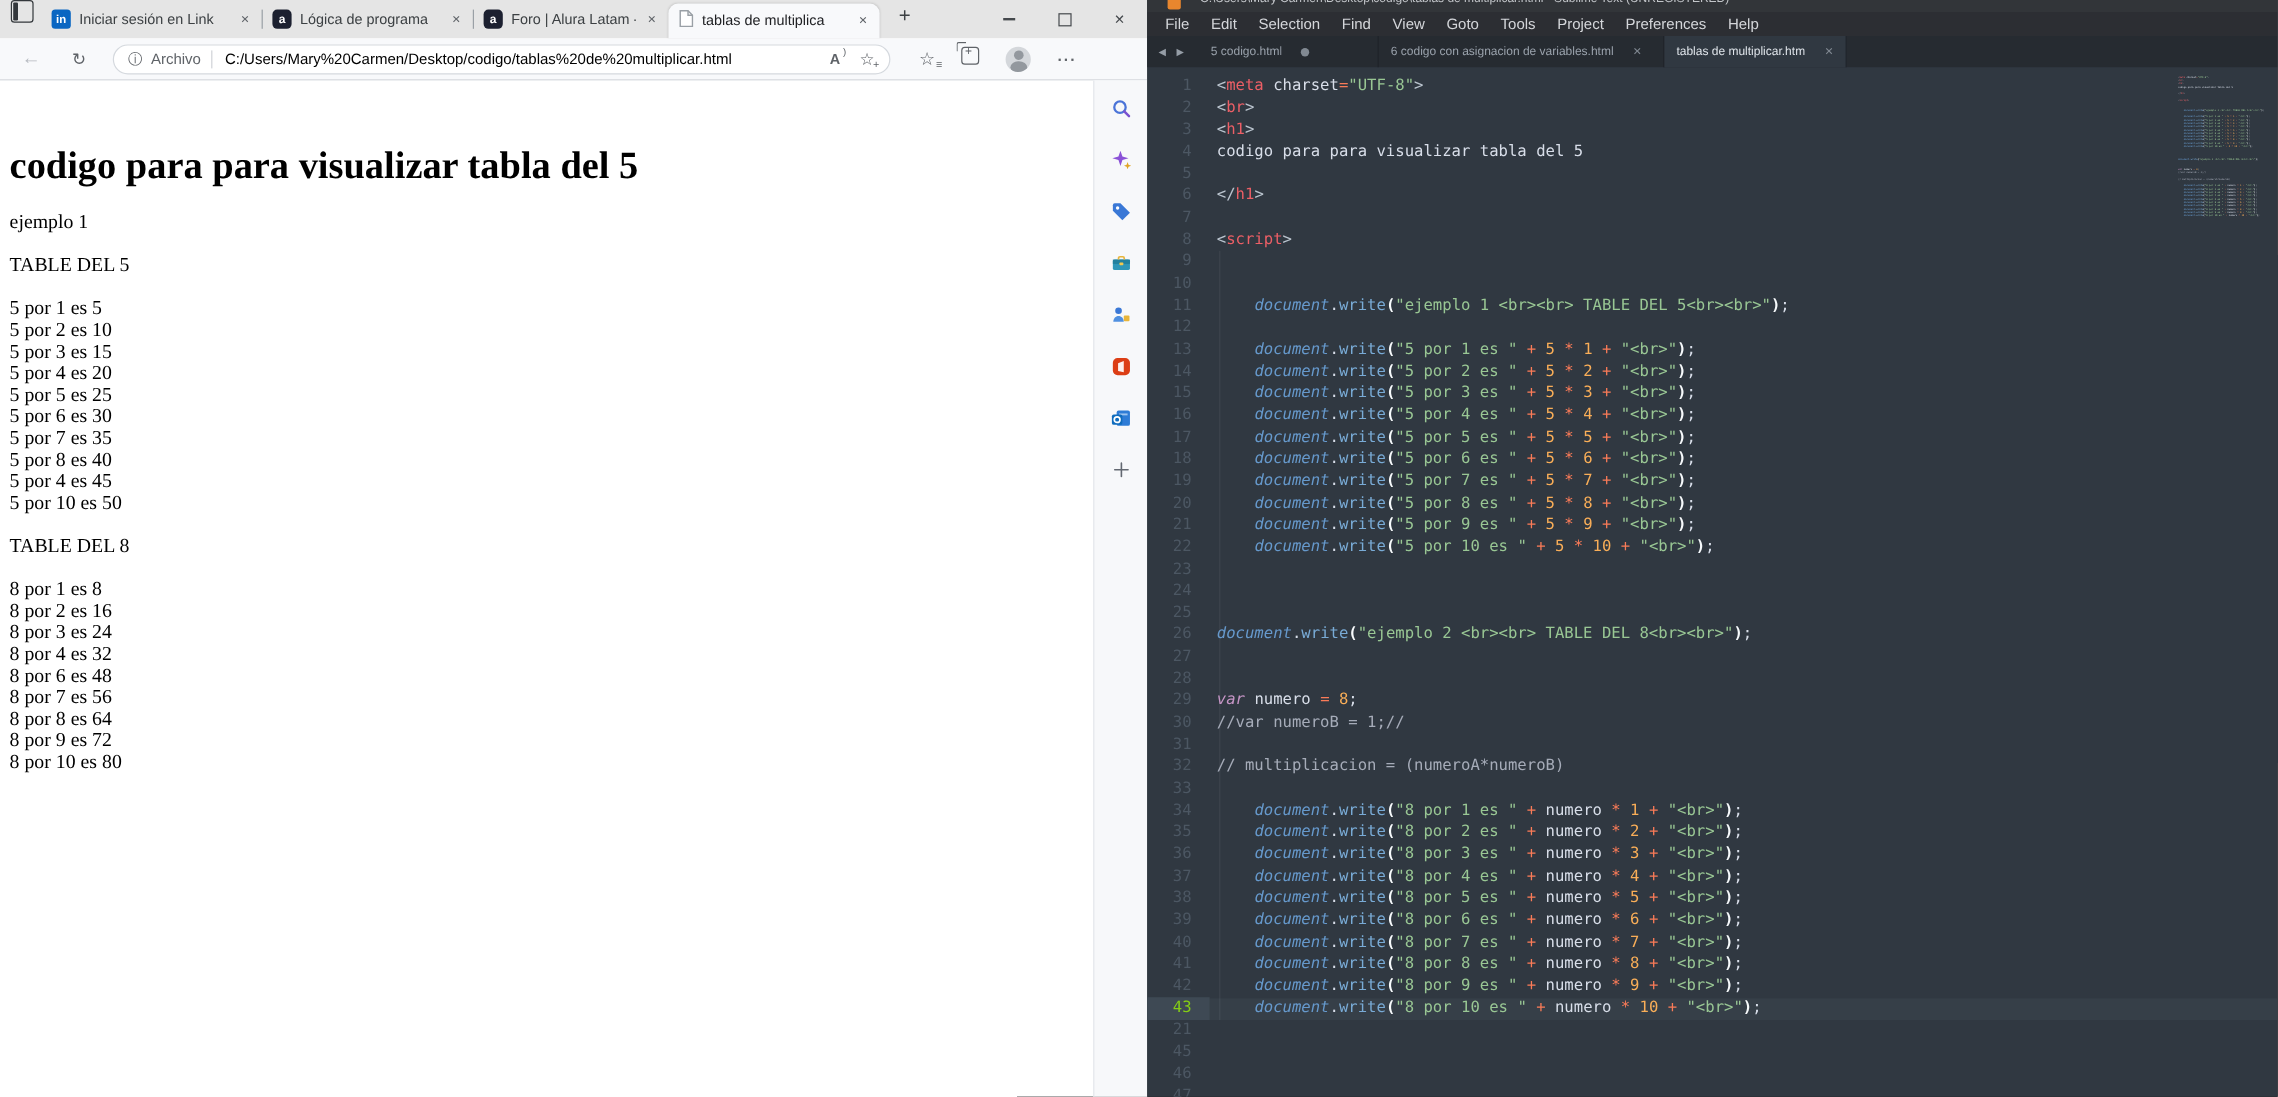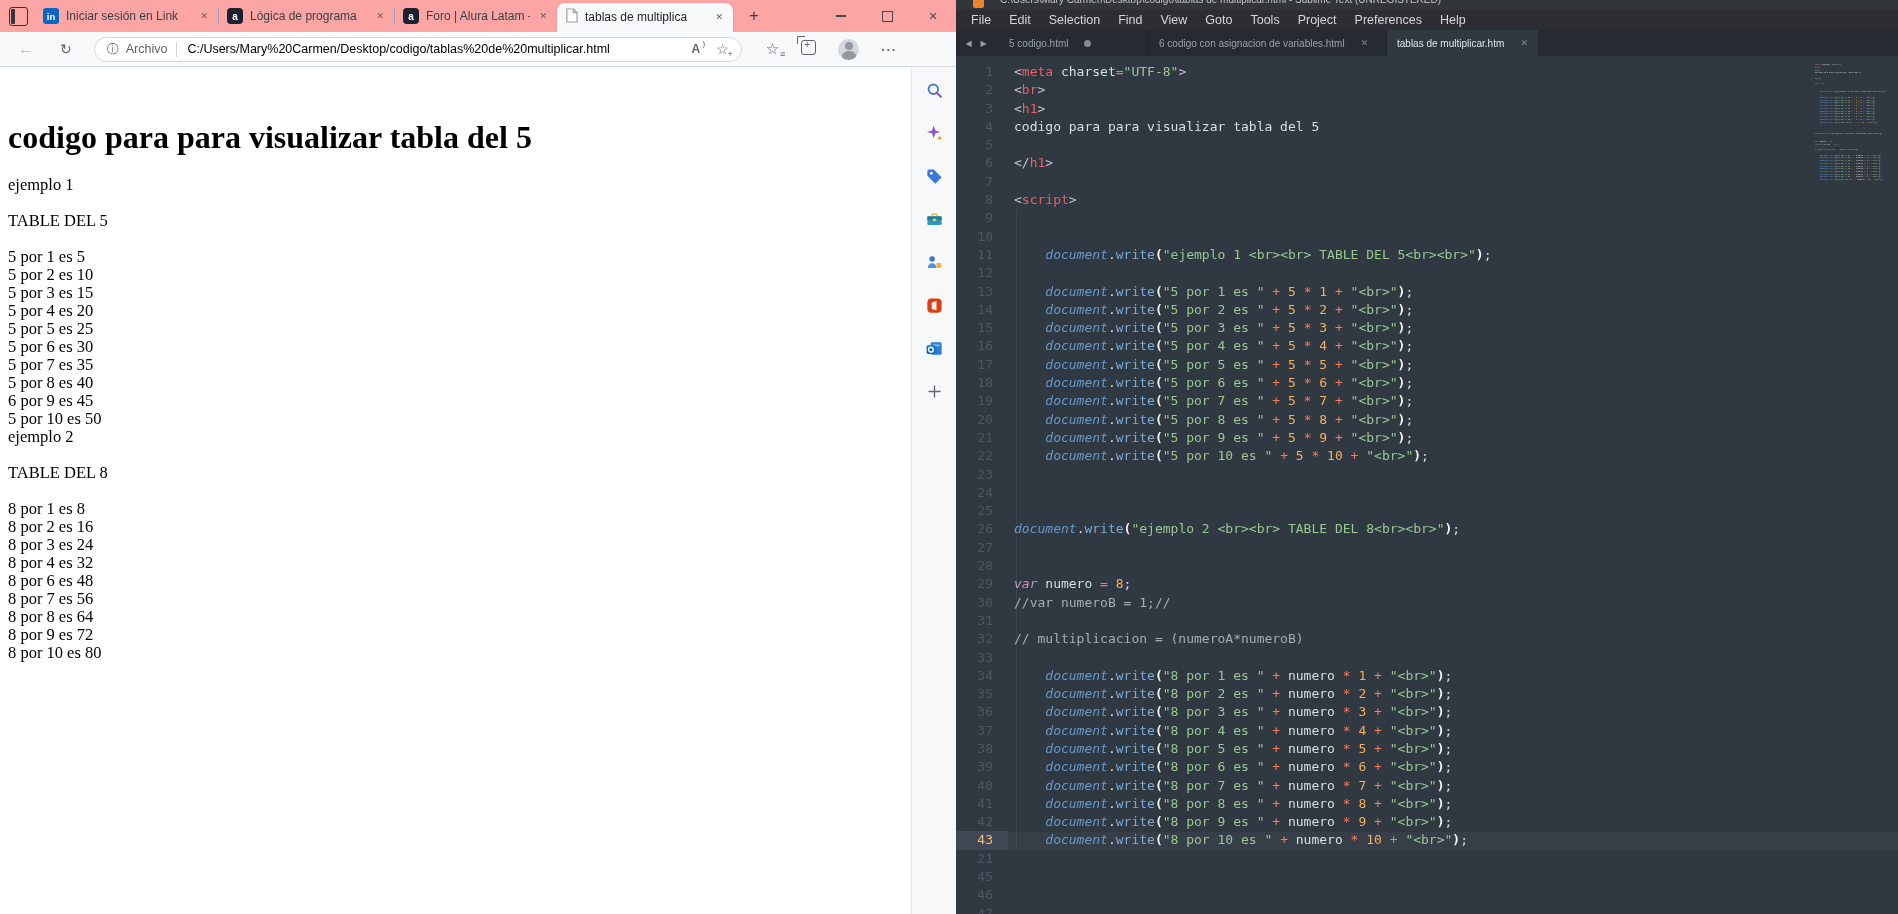--- a/index.html
+++ b/index.html
@@ -1,21 +1,21 @@
 <!DOCTYPE html>
 <html><head>
 <meta charset="utf-8">
 <style>
   html,body{margin:0;padding:0;width:1898px;height:914px;overflow:hidden;background:#202124;
     font-family:"Liberation Sans",sans-serif;}
   .screen{position:relative;width:1898px;height:914px;}
 
   
   .edge{position:absolute;left:0;top:0;width:956px;height:914px;background:#fff;}
-  .edge-tabstrip{height:32px;background:#fca5a5;display:flex;align-items:center;position:relative;}
+  .edge-tabstrip{height:32px;background:#e5e5e5;display:flex;align-items:flex-start;position:relative;}
   .tab-actions{width:17px;height:17px;margin:0 7px 0 9px;border:1.6px solid #33373b;border-radius:3px;
     position:relative;display:inline-block;flex:0 0 auto;}
   .tab-actions::before{content:"";position:absolute;left:1px;top:1px;bottom:1px;width:4px;background:#33373b;border-radius:1px;}
   .etabs{display:flex;height:32px;align-items:center;}
   .etab{display:flex;align-items:center;gap:7px;padding:0 8px;height:32px;font-size:12px;color:#3c4043;
     overflow:hidden;box-sizing:border-box;white-space:nowrap;}
   .etab .t-title{overflow:hidden;white-space:nowrap;flex:1;}
   .etab .t-close{font-size:9px;color:#5f6368;flex:0 0 auto;padding:2px;}
   .etab.active{background:#f8f9fb;border-radius:8px 8px 0 0;height:29px;margin-top:2px;color:#202124;
     box-shadow:0 0 2px rgba(0,0,0,.15);}
@@ -81,21 +81,21 @@
     border-right:1px solid #20242a;box-sizing:border-box;overflow:hidden;white-space:nowrap;}
   .sttab .title{overflow:hidden;}
   .sttab.active{background:#303841;color:#dfe4ea;}
   .st-dot{width:7px;height:7px;border-radius:50%;background:#818992;flex:0 0 auto;}
   .st-x{font-size:9px;color:#818992;flex:0 0 auto;}
 
   .st-editor{position:absolute;left:0;top:56px;width:942px;height:858px;overflow:hidden;
     font-family:"DejaVu Sans Mono","Liberation Mono",monospace;font-size:13px;line-height:18.3px;}
   .st-gutter{position:absolute;left:0;top:7px;width:52px;color:#4c5763;text-align:right;}
   .gnum{height:18.3px;padding-right:15px;box-sizing:border-box;}
-  .gnum.cur{background:#3e4954;color:#fdba74;}
+  .gnum.cur{background:#3e4954;color:#84cc16;}
   .row-hl{position:absolute;left:0;width:942px;height:18.3px;background:rgba(216,222,233,0.045);}
   .indent-guide{position:absolute;left:60px;top:153px;width:1px;height:641px;background:rgba(216,222,233,0.08);}
   .st-code{position:absolute;left:58px;top:7px;white-space:pre;color:#d8dee9;}
   .crow{height:18.3px;}
   .tk-str{color:#99c794;}
   .tk-num{color:#f9ae58;}
   .tk-op{color:#f97b58;}
   .tk-tag{color:#ec5f66;}
   .tk-kw{color:#c695c6;font-style:italic;}
   .tk-doc{color:#6699cc;font-style:italic;}
@@ -180,23 +180,22 @@
             <div class="docline">TABLE DEL 5</div>
             <div class="docline">&nbsp;</div>
             <div class="docline">5 por 1 es 5</div>
             <div class="docline">5 por 2 es 10</div>
             <div class="docline">5 por 3 es 15</div>
             <div class="docline">5 por 4 es 20</div>
             <div class="docline">5 por 5 es 25</div>
             <div class="docline">5 por 6 es 30</div>
             <div class="docline">5 por 7 es 35</div>
             <div class="docline">5 por 8 es 40</div>
-            <div class="docline">6 por 9 es 45</div>
+            <div class="docline">5 por 4 es 45</div>
             <div class="docline">5 por 10 es 50</div>
-            <div class="docline">ejemplo 2</div>
             <div class="docline">&nbsp;</div>
             <div class="docline">TABLE DEL 8</div>
             <div class="docline">&nbsp;</div>
             <div class="docline">8 por 1 es 8</div>
             <div class="docline">8 por 2 es 16</div>
             <div class="docline">8 por 3 es 24</div>
             <div class="docline">8 por 4 es 32</div>
             <div class="docline">8 por 6 es 48</div>
             <div class="docline">8 por 7 es 56</div>
             <div class="docline">8 por 8 es 64</div>

